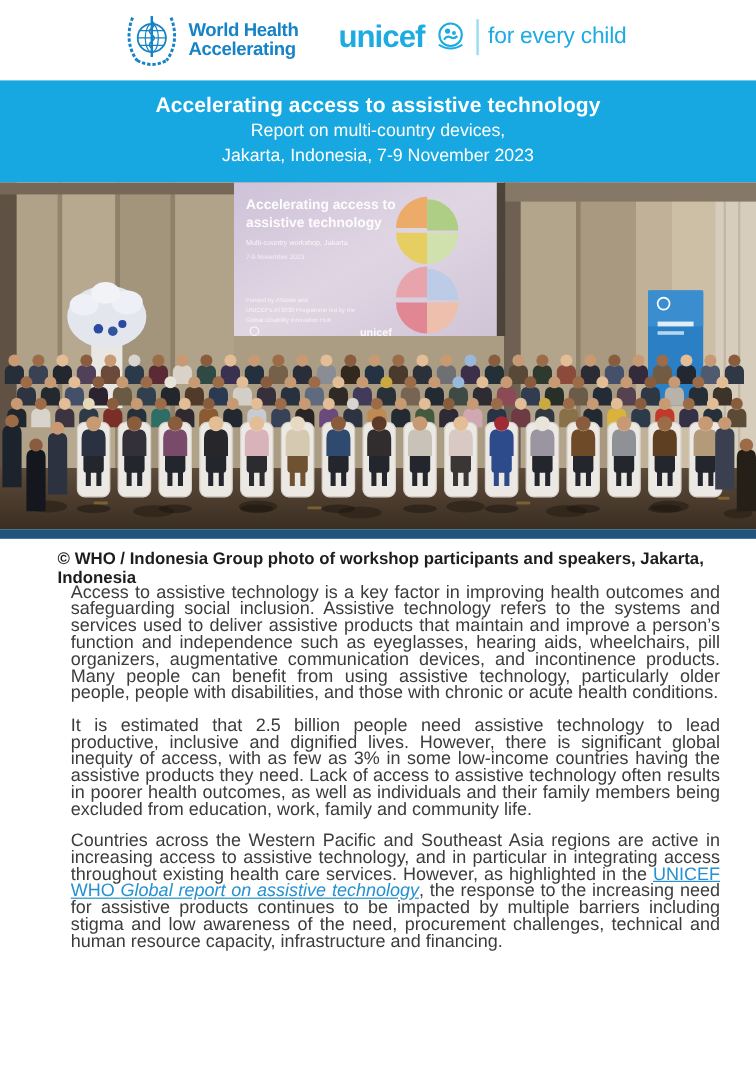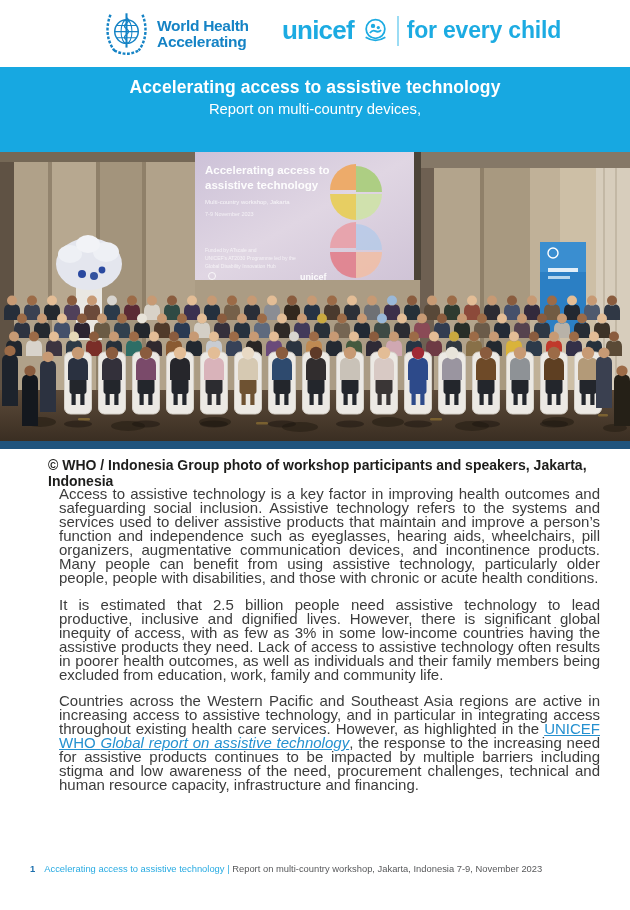--- a/index.html
+++ b/index.html
@@ -6,21 +6,21 @@
   .page{position:relative;width:630px;height:910px;background:#ffffff;overflow:hidden;
         font-family:"Liberation Sans",sans-serif;}
 
   
   .header{position:absolute;top:0;left:0;width:630px;height:69px;background:#fff;}
   .who{position:absolute;left:103px;top:10px;display:flex;align-items:center;gap:7px;}
   .who-text{color:#1583C5;font-weight:bold;font-size:15.5px;line-height:16px;letter-spacing:-0.3px;}
   .unicef{position:absolute;left:282px;top:15px;display:flex;align-items:center;gap:8px;color:#1CABE2;}
   .unicef-word{font-size:26px;font-weight:bold;letter-spacing:-0.8px;}
   .unicef-div{width:2px;height:30px;background:#9bdcf4;}
-  .unicef-tag{font-size:23px;font-weight:700;letter-spacing:-0.2px;}
+  .unicef-tag{font-size:19px;font-weight:400;letter-spacing:-0.2px;}
 
   
   .banner{position:absolute;top:67px;left:0;width:630px;height:85px;background:#17A8E1;
           color:#fff;text-align:center;}
   .banner h1{margin:10px 0 1px;font-size:17.5px;font-weight:bold;letter-spacing:0.1px;}
   .banner .sub{font-size:14.8px;line-height:21px;font-weight:400;}
 
   
   .photo{position:absolute;top:152px;left:0;width:630px;height:289px;}
   .navybar{position:absolute;top:441px;left:0;width:630px;height:8px;background:#20547D;}
@@ -71,20 +71,21 @@
         <path d="M3.5,19.5 Q13,25.5 22.5,19.5" stroke="#1CABE2" stroke-width="1.5" fill="none"></path>
       </svg>
       <span class="unicef-div"></span>
       <span class="unicef-tag">for every child</span>
     </div>
   </div>
 
   <div class="banner">
     <h1>Accelerating access to assistive technology</h1>
     <div class="sub">Report on multi-country devices,</div>
+    <div class="sub">Jakarta, Indonesia, 7-9 November 2023</div>
   </div>
 
   <svg class="photo" viewBox="0 0 630 289">
     <defs>
       <linearGradient id="scr" x1="0" y1="0" x2="1" y2="1">
         <stop offset="0" stop-color="#cdc2d8"></stop>
           <stop offset="0.5" stop-color="#e0d6e3"></stop>
           <stop offset="1" stop-color="#cfc3d6"></stop>
       </linearGradient>
       <linearGradient id="carp" x1="0" y1="0" x2="0" y2="1">
@@ -356,19 +357,14 @@
   <div class="navybar"></div>
 
   <div class="caption">© WHO / Indonesia Group photo of workshop participants and speakers, Jakarta, Indonesia</div>
 
   <div class="article">
     <p>Access to assistive technology is a key factor in improving health outcomes and safeguarding social inclusion. Assistive technology refers to the systems and services used to deliver assistive products that maintain and improve a person’s function and independence such as eyeglasses, hearing aids, wheelchairs, pill organizers, augmentative communication devices, and incontinence products. Many people can benefit from using assistive technology, particularly older people, people with disabilities, and those with chronic or acute health conditions.</p>
     <p>It is estimated that 2.5 billion people need assistive technology to lead productive, inclusive and dignified lives. However, there is significant global inequity of access, with as few as 3% in some low-income countries having the assistive products they need. Lack of access to assistive technology often results in poorer health outcomes, as well as individuals and their family members being excluded from education, work, family and community life.</p>
     <p><span>Countries across the Western Pacific and Southeast Asia regions are active in increasing access to assistive technology, and in particular in integrating access throughout existing health care services. However, as highlighted in the </span><a class="report-link"><span>UNICEF WHO </span><em>Global report on assistive technology</em></a><span>, the response to the increasing need for assistive products continues to be impacted by multiple barriers including stigma and low awareness of the need, procurement challenges, technical and human resource capacity, infrastructure and financing.</span></p>
   </div>
 
-  <div class="footer">
-    <span class="num">1</span><span class="cy">Accelerating access to assistive technology</span>
-    <span class="cy">|</span>
-    <span>Report on multi-country workshop, Jakarta, Indonesia 7-9, November 2023</span>
-  </div>
 
 </div>
 
 </body></html>

